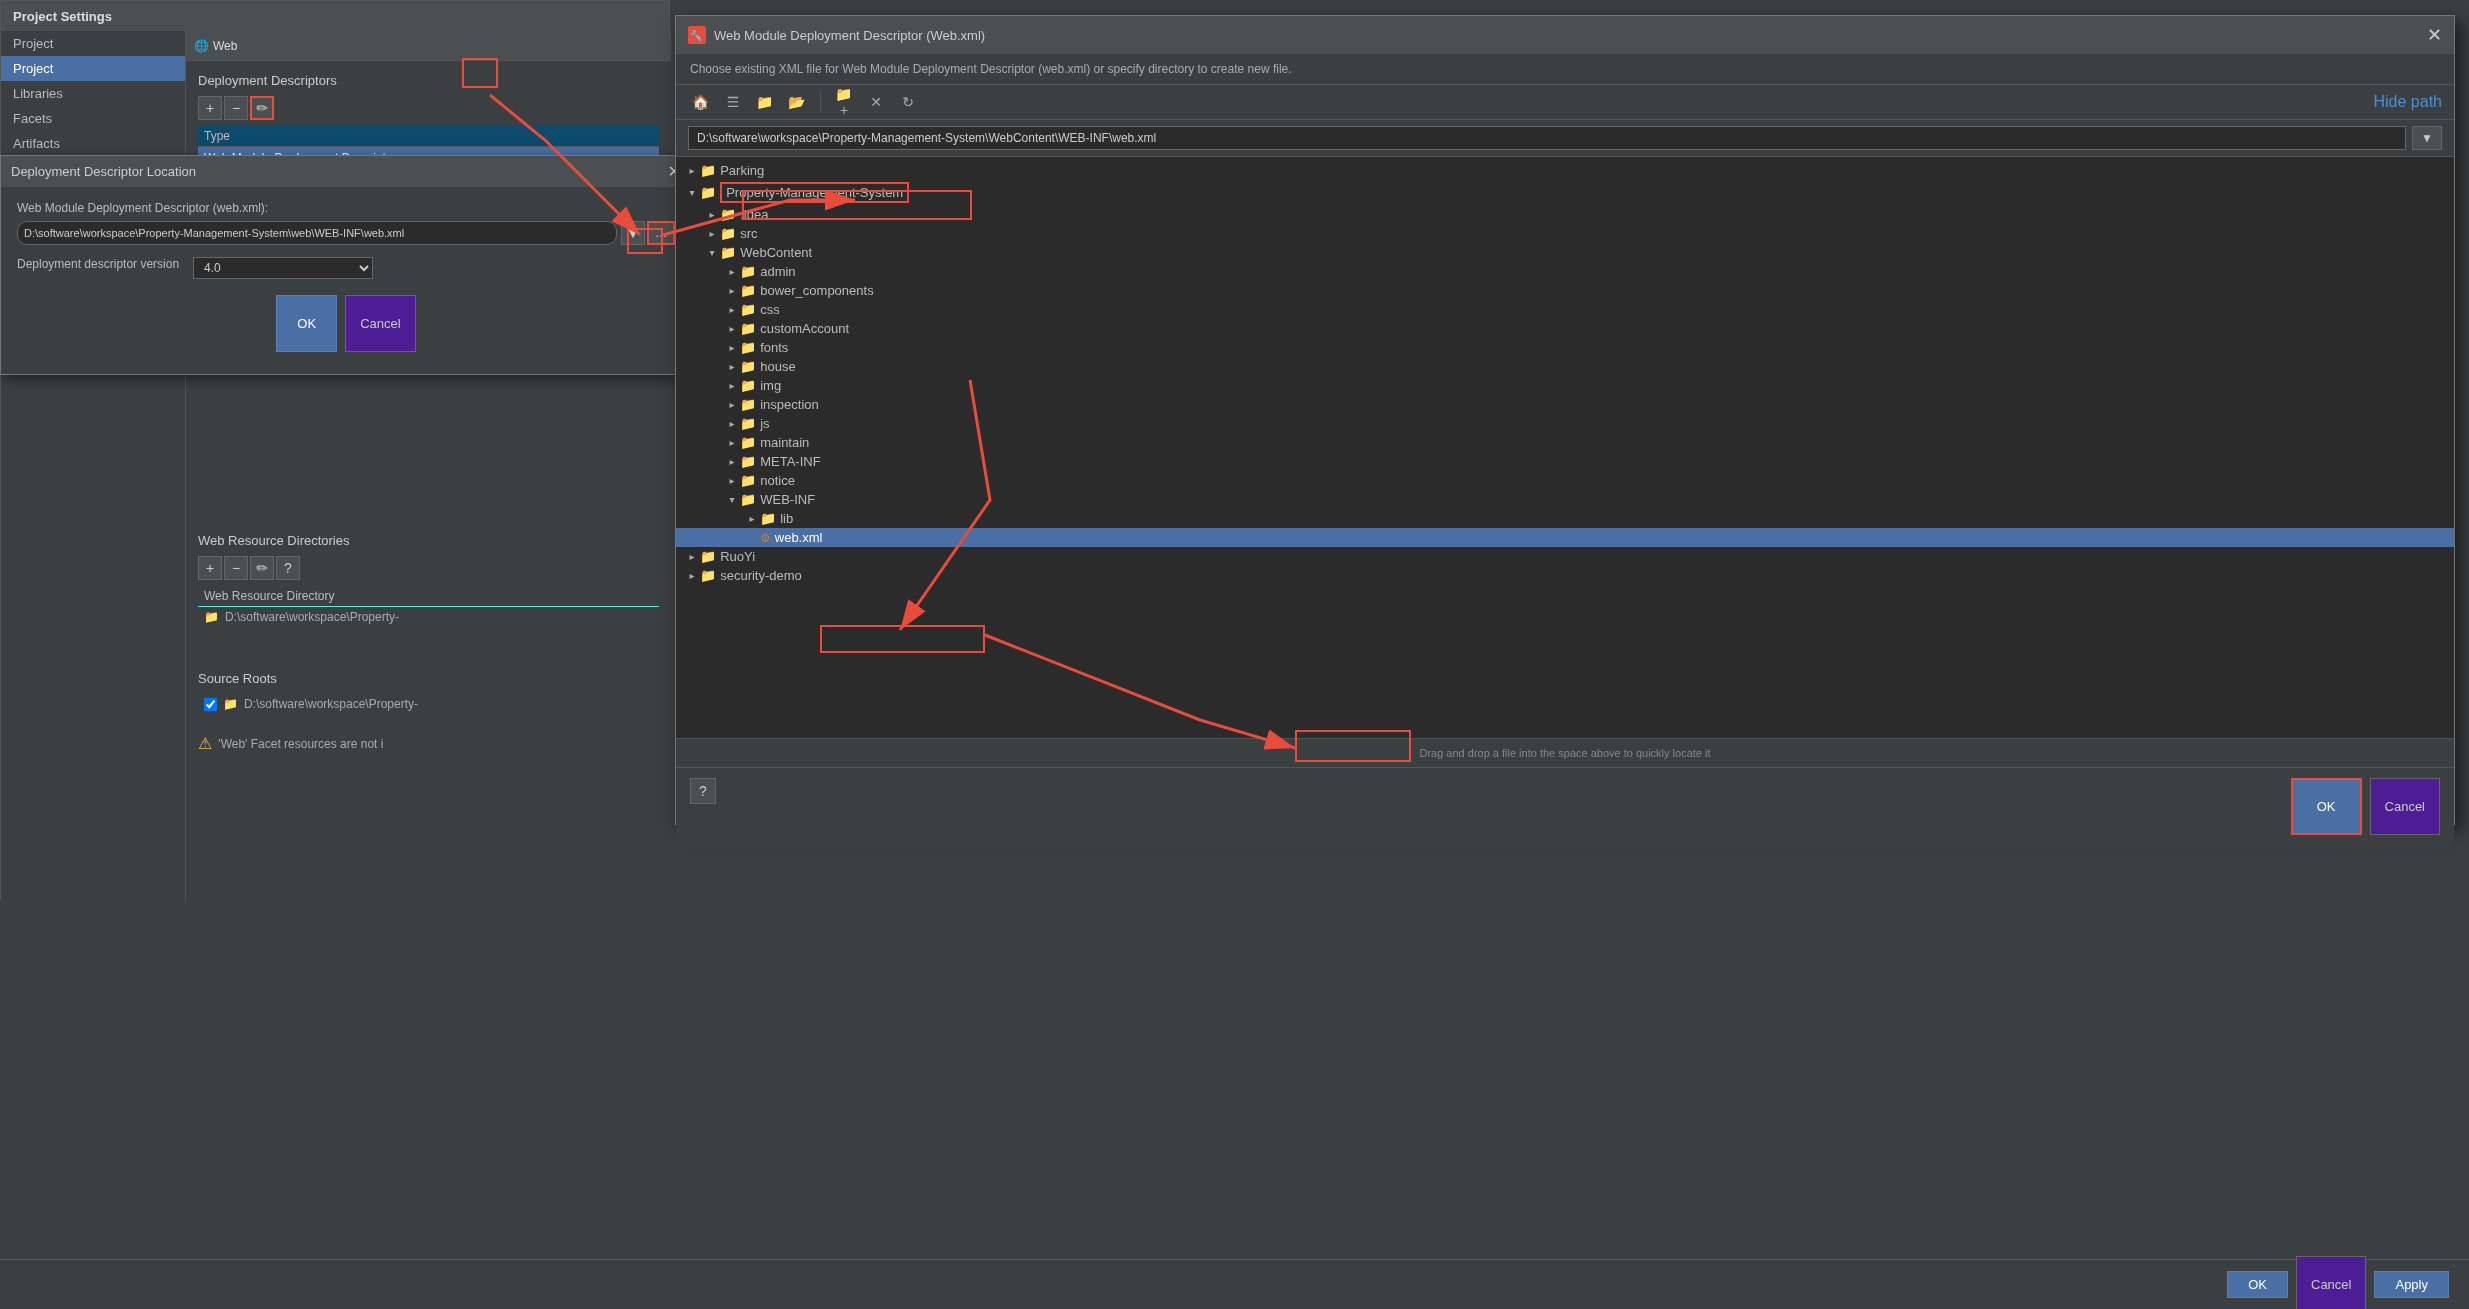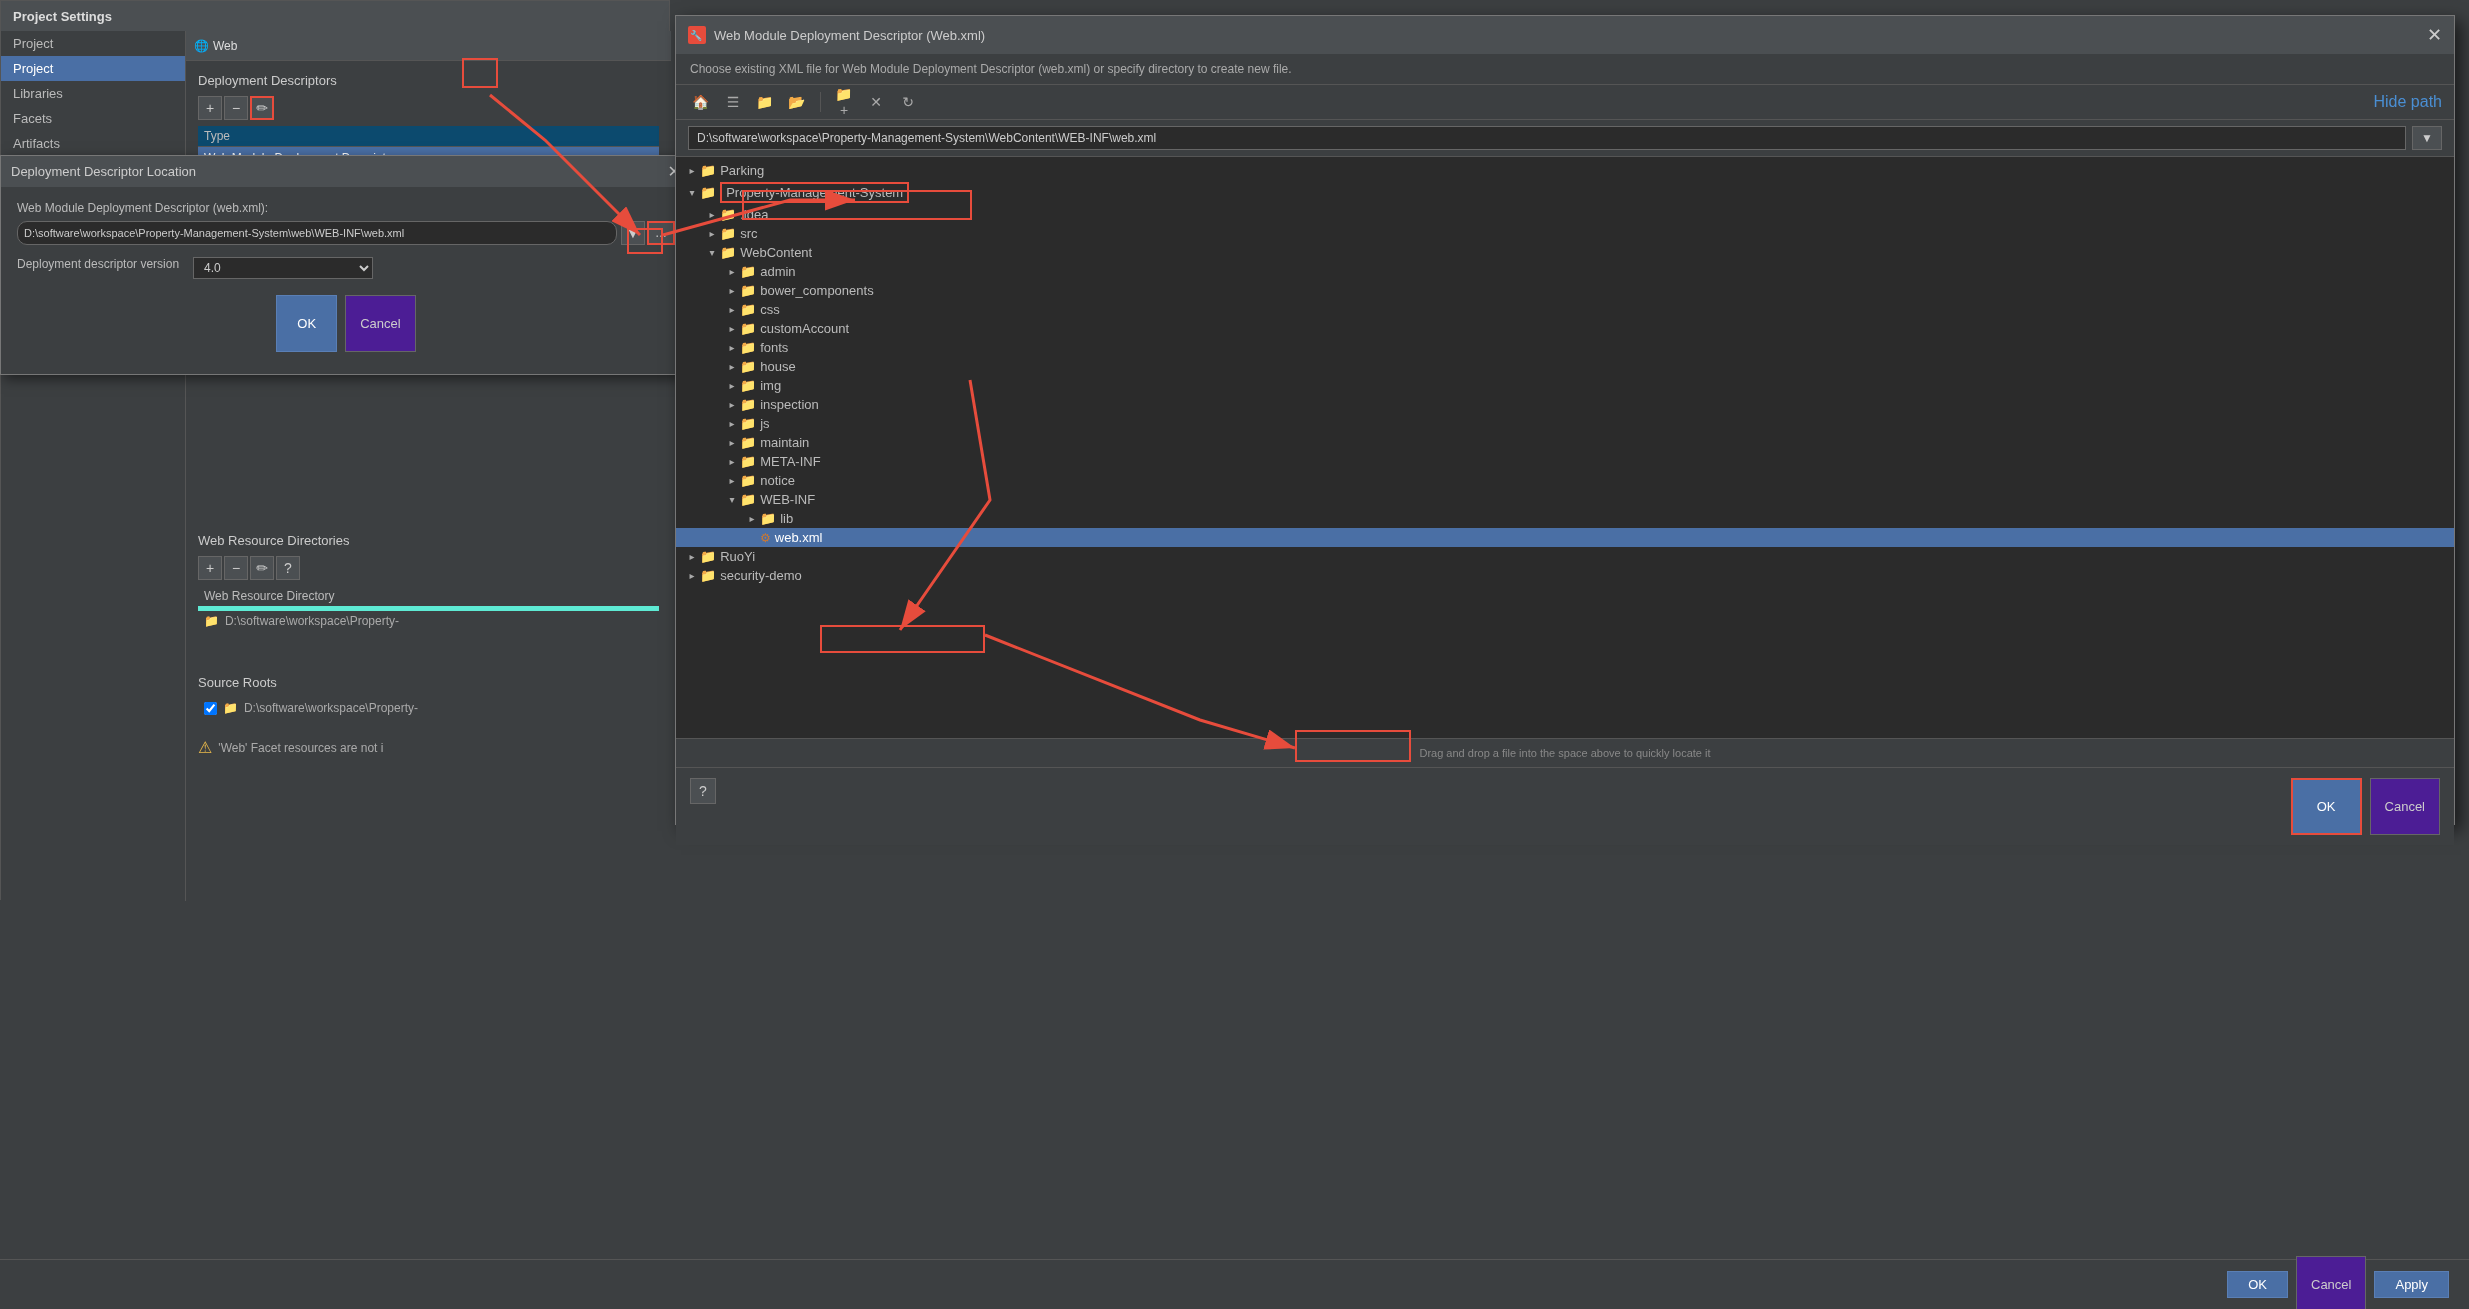--- a/index.html
+++ b/index.html
@@ -508,21 +508,21 @@
     </div>
 
     <div class="wrd-section">
       <div class="section-title">Web Resource Directories</div>
       <div class="toolbar-row">
         <button class="toolbar-btn">+</button>
         <button class="toolbar-btn">−</button>
         <button class="toolbar-btn">✏</button>
         <button class="toolbar-btn">?</button>
       </div>
-      <div style="color:#bbb; font-size:12px; padding:3px 6px; border-bottom:5px solid #5eead4;">Web Resource Directory</div>
+      <div style="color:#bbb; font-size:12px; padding:3px 6px; border-bottom:1px solid #5eead4;">Web Resource Directory</div>
       <div class="wrd-dir">
         <span class="folder-icon-sm">📁</span>
         <span>D:\software\workspace\Property-</span>
       </div>
     </div>
 
     <div class="sr-section">
       <div class="section-title">Source Roots</div>
       <div class="sr-item">
         <input type="checkbox" checked="" style="margin: 0px;">

